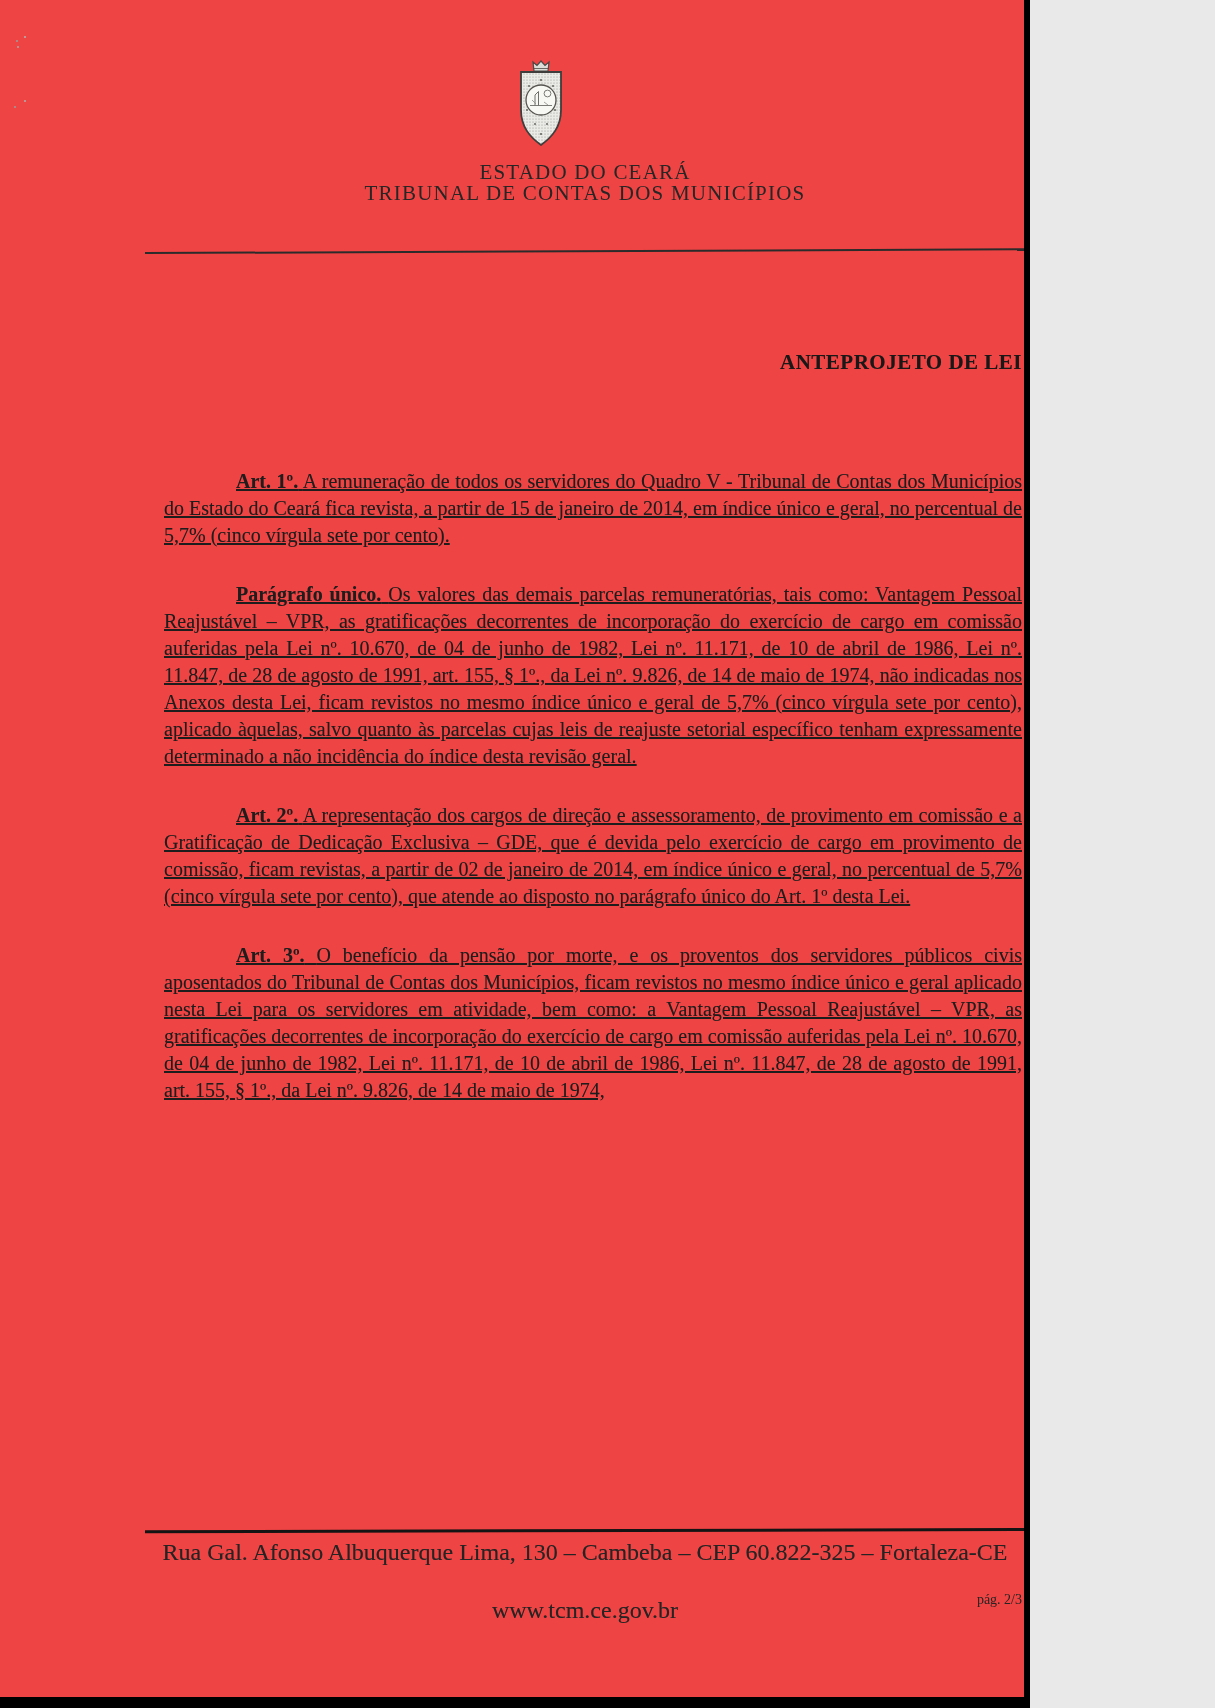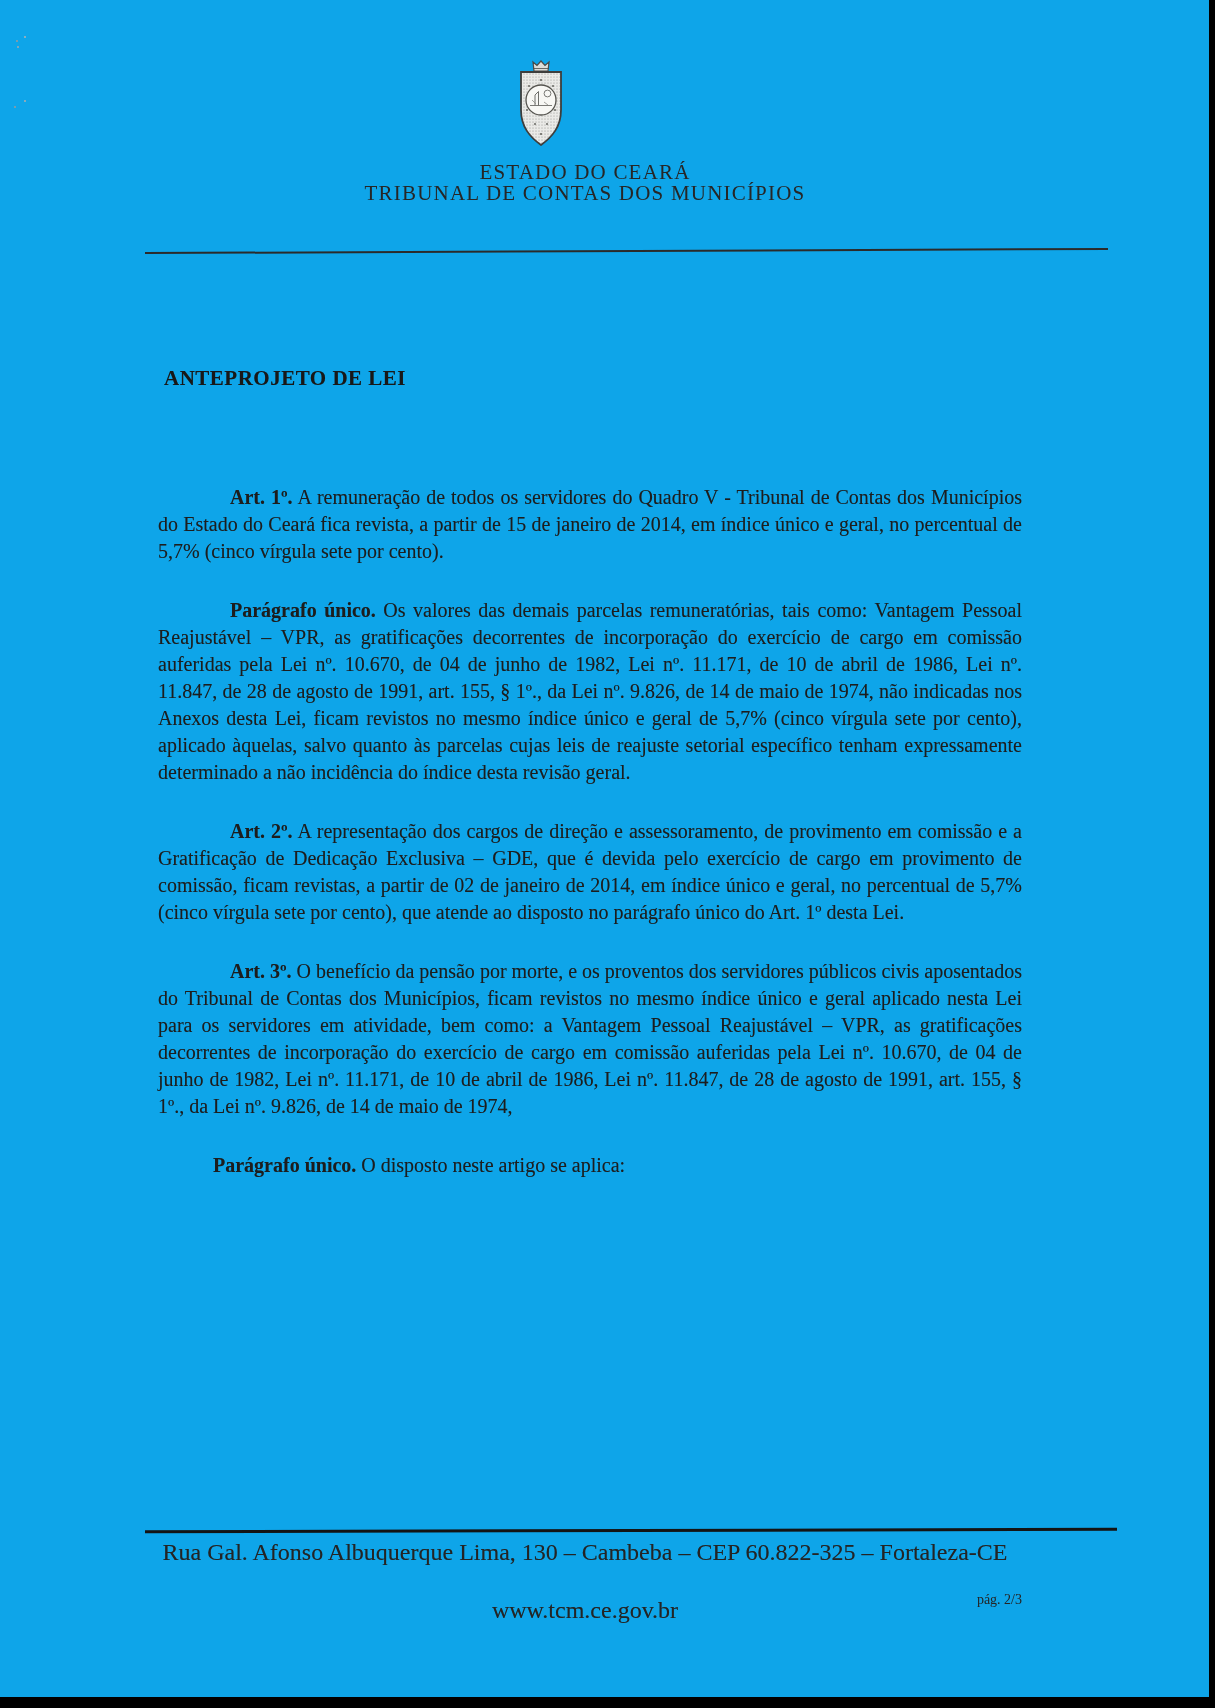--- a/index.html
+++ b/index.html
@@ -4,23 +4,23 @@
 <style>
   html,body { margin:0; padding:0; }
   body {
     width:1215px; height:1708px;
     background:#e9e9e9;
     font-family:"Liberation Serif", serif;
     color:#1d1d1d;
   }
   .page {
     position:relative;
-    width:1215px; height:1708px;
+    width:1030px; height:1708px;
     background:#fefefdf;
-    background-color:#0ea5e9;
+    background-color:#ef4444;
     overflow:hidden;
   }
 
   
   .speck { position:absolute; width:2px; height:2px; background:#9b9b9b; border-radius:50%; }
   .speck-1 { left:16px; top:40px; box-shadow:8px -4px 0 #b3b3b3, 1px 6px 0 #a8a8a8; }
   .speck-2 { left:14px; top:106px; box-shadow:10px -6px 0 #aeaeae; }
   .edge-right  { position:absolute; top:0; right:0; width:6px; height:1708px; background:#000; }
   .edge-bottom { position:absolute; left:0; bottom:0; width:1215px; height:11px; background:#000; }
 
@@ -37,29 +37,29 @@
     background:#2b2b2b; transform:rotate(-0.25deg);
   }
 
   
   .content {
     position:absolute; left:148px; top:350px; width:874px;
     font-size:20px; line-height:27px; text-align:justify;
     text-shadow:0 0 0.4px rgba(30,30,30,0.35);
   }
   .doc-title {
-    margin:16px; font-size:21px; line-height:24px; font-weight:bold;
-    letter-spacing:0.5px; text-align:left; color:#181818;
+    margin:0; font-size:21px; line-height:24px; font-weight:bold;
+    letter-spacing:0.5px; text-align:right; color:#181818;
   }
   .ementa {
     font-weight:bold; width:544px; margin:62px 0 0 330px;
     line-height:28px; text-align:justify; color:#1a1a1a;
   }
   .body-block { margin-top:94px; }
-  .para { margin:0 0 32px 10px; }
+  .para { margin:0 0 32px 16px;text-decoration:underline; }
   .para.indent { text-indent:72px; }
   .para.block  { margin-left:65px; text-indent:0; }
   .para b { font-weight:bold; }
 
   
   .foot-rule {
     position:absolute; top:1529px; left:145px; width:972px; height:3px;
     background:#141414; transform:rotate(-0.15deg);
   }
   .address, .website {
@@ -133,24 +133,20 @@
       <p class="para indent">
         <b>Art. 2º.</b>
         <span>A representação dos cargos de direção e assessoramento, de provimento em comissão e a Gratificação de Dedicação Exclusiva – GDE, que é devida pelo exercício de cargo em provimento de comissão, ficam revistas, a partir de 02 de janeiro de 2014, em índice único e geral, no percentual de 5,7% (cinco vírgula sete por cento), que atende ao disposto no parágrafo único do Art. 1º desta Lei.</span>
       </p>
 
       <p class="para indent">
         <b>Art. 3º.</b>
         <span>O benefício da pensão por morte, e os proventos dos servidores públicos civis aposentados do Tribunal de Contas dos Municípios, ficam revistos no mesmo índice único e geral aplicado nesta Lei para os servidores em atividade, bem como: a Vantagem Pessoal Reajustável – VPR, as gratificações decorrentes de incorporação do exercício de cargo em comissão auferidas pela Lei nº. 10.670, de 04 de junho de 1982, Lei nº. 11.171, de 10 de abril de 1986, Lei nº. 11.847, de 28 de agosto de 1991, art. 155, § 1º., da Lei nº. 9.826, de 14 de maio de 1974,</span>
       </p>
 
-      <p class="para block">
-        <b>Parágrafo único.</b>
-        <span>O disposto neste artigo se aplica:</span>
-      </p>
 
     </div>
   </main>
 
   <footer>
     <div class="foot-rule"></div>
     <div class="address">Rua Gal. Afonso Albuquerque Lima, 130 – Cambeba – CEP 60.822-325 – Fortaleza-CE</div>
     <div class="website">www.tcm.ce.gov.br</div>
     <div class="pagenum">pág. 2/3</div>
   </footer>

